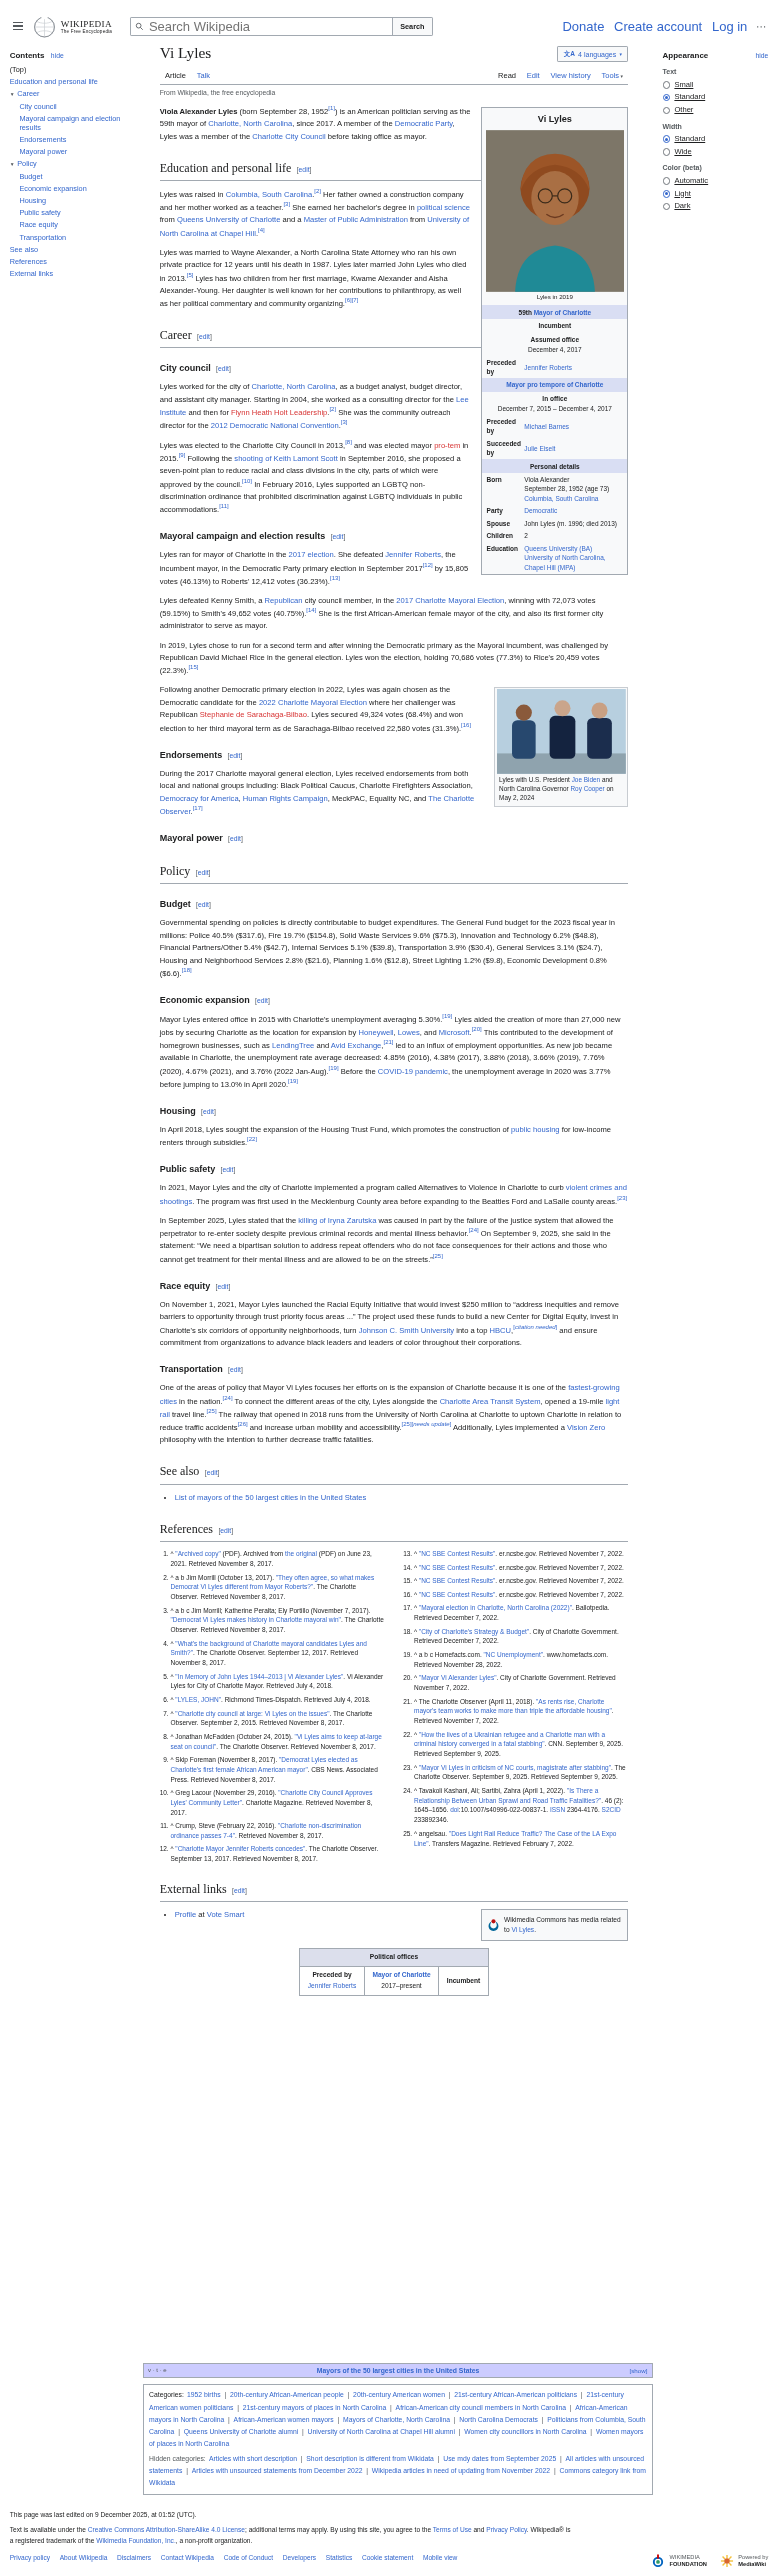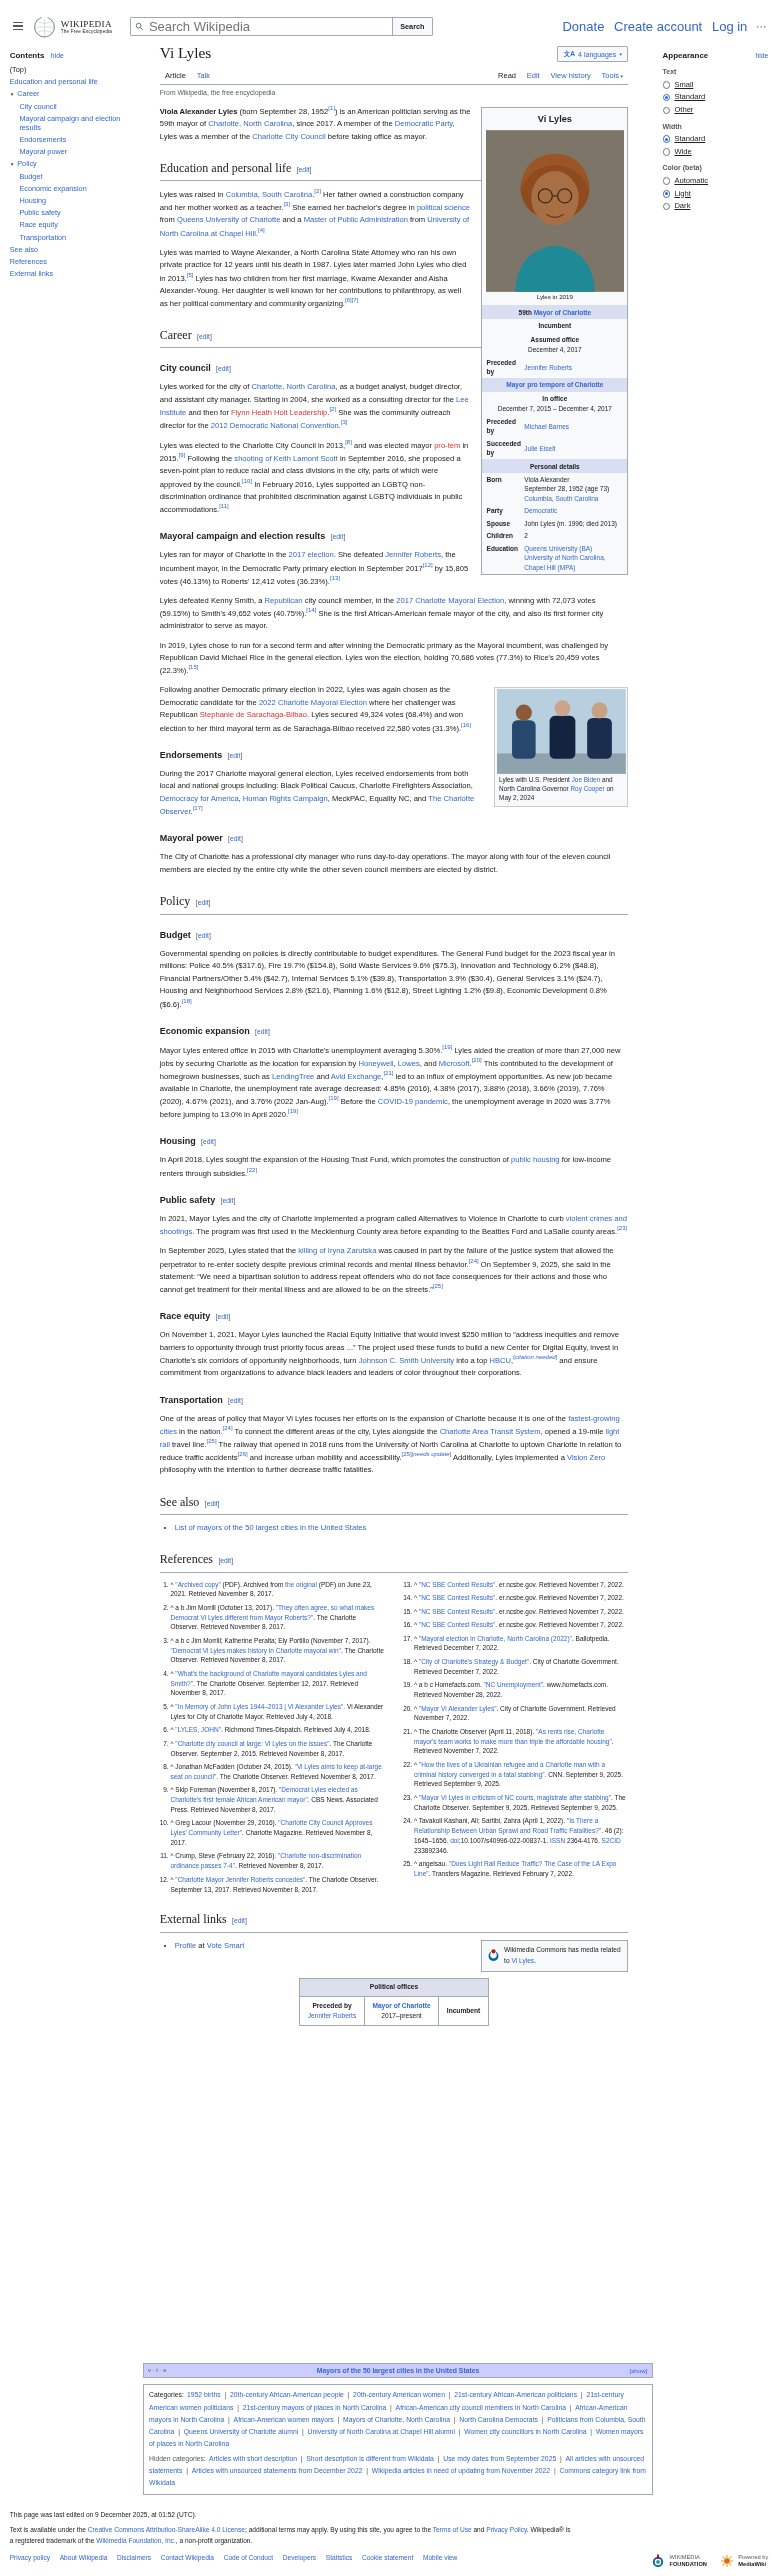--- a/index.html
+++ b/index.html
@@ -316,21 +316,20 @@
                 <circle cx="122" cy="36" r="15" fill="#caa58b"></circle>
                 <rect x="168" y="54" width="46" height="76" rx="10" fill="#1b2d4d"></rect>
                 <circle cx="191" cy="40" r="15" fill="#c9a083"></circle>
               </svg>
               <div class="thumb-cap">Lyles with U.S. President <a class="wl">Joe Biden</a> and North Carolina Governor <a class="wl">Roy Cooper</a> on May 2, 2024</div>
             </div>
             <p>Following another Democratic primary election in 2022, Lyles was again chosen as the Democratic candidate for the <a class="wl">2022 Charlotte Mayoral Election</a> where her challenger was Republican <a class="wl red">Stephanie de Sarachaga-Bilbao</a>. Lyles secured 49,324 votes (68.4%) and won election to her third mayoral term as de Sarachaga-Bilbao received 22,580 votes (31.3%).<sup class="ref-sup">[16]</sup></p>
             <h3><span>Endorsements</span><span class="editsection">[<a>edit</a>]</span></h3>
             <p>During the 2017 Charlotte mayoral general election, Lyles received endorsements from both local and national groups including: Black Political Caucus, Charlotte Firefighters Association, <a class="wl">Democracy for America</a>, <a class="wl">Human Rights Campaign</a>, MeckPAC, Equality NC, and <a class="wl">The Charlotte Observer</a>.<sup class="ref-sup">[17]</sup></p>
             <h3><span>Mayoral power</span><span class="editsection">[<a>edit</a>]</span></h3>
-            <p>The City of Charlotte has a professional city manager who runs day-to-day operations. The mayor along with four of the eleven council members are elected by the entire city while the other seven council members are elected by district.</p>
             <h2><span>Policy</span><span class="editsection">[<a>edit</a>]</span></h2>
             <h3><span>Budget</span><span class="editsection">[<a>edit</a>]</span></h3>
             <p>Governmental spending on policies is directly contributable to budget expenditures. The General Fund budget for the 2023 fiscal year in millions: Police 40.5% ($317.6), Fire 19.7% ($154.8), Solid Waste Services 9.6% ($75.3), Innovation and Technology 6.2% ($48.8), Financial Partners/Other 5.4% ($42.7), Internal Services 5.1% ($39.8), Transportation 3.9% ($30.4), General Services 3.1% ($24.7), Housing and Neighborhood Services 2.8% ($21.6), Planning 1.6% ($12.8), Street Lighting 1.2% ($9.8), Economic Development 0.8% ($6.6).<sup class="ref-sup">[18]</sup></p>
             <h3><span>Economic expansion</span><span class="editsection">[<a>edit</a>]</span></h3>
             <p>Mayor Lyles entered office in 2015 with Charlotte's unemployment averaging 5.30%.<sup class="ref-sup">[19]</sup> Lyles aided the creation of more than 27,000 new jobs by securing Charlotte as the location for expansion by <a class="wl">Honeywell</a>, <a class="wl">Lowes</a>, and <a class="wl">Microsoft</a>.<sup class="ref-sup">[20]</sup> This contributed to the development of homegrown businesses, such as <a class="wl">LendingTree</a> and <a class="wl">Avid Exchange</a>,<sup class="ref-sup">[21]</sup> led to an influx of employment opportunities. As new job became available in Charlotte, the unemployment rate average decreased: 4.85% (2016), 4.38% (2017), 3.88% (2018), 3.66% (2019), 7.76% (2020), 4.67% (2021), and 3.76% (2022 Jan-Aug).<sup class="ref-sup">[19]</sup> Before the <a class="wl">COVID-19 pandemic</a>, the unemployment average in 2020 was 3.77% before jumping to 13.0% in April 2020.<sup class="ref-sup">[19]</sup></p>
             <h3><span>Housing</span><span class="editsection">[<a>edit</a>]</span></h3>
             <p>In April 2018, Lyles sought the expansion of the Housing Trust Fund, which promotes the construction of <a class="wl">public housing</a> for low-income renters through subsidies.<sup class="ref-sup">[22]</sup></p>
             <h3><span>Public safety</span><span class="editsection">[<a>edit</a>]</span></h3>
             <p>In 2021, Mayor Lyles and the city of Charlotte implemented a program called Alternatives to Violence in Charlotte to curb <a class="wl">violent crimes and shootings</a>. The program was first used in the Mecklenburg County area before expanding to the Beatties Ford and LaSalle county areas.<sup class="ref-sup">[23]</sup></p>
             <p>In September 2025, Lyles stated that the <a class="wl">killing of Iryna Zarutska</a> was caused in part by the failure of the justice system that allowed the perpetrator to re-enter society despite previous criminal records and mental illness behavior.<sup class="ref-sup">[24]</sup> On September 9, 2025, she said in the statement: “We need a bipartisan solution to address repeat offenders who do not face consequences for their actions and those who cannot get treatment for their mental illness and are allowed to be on the streets.”<sup class="ref-sup">[25]</sup></p>

